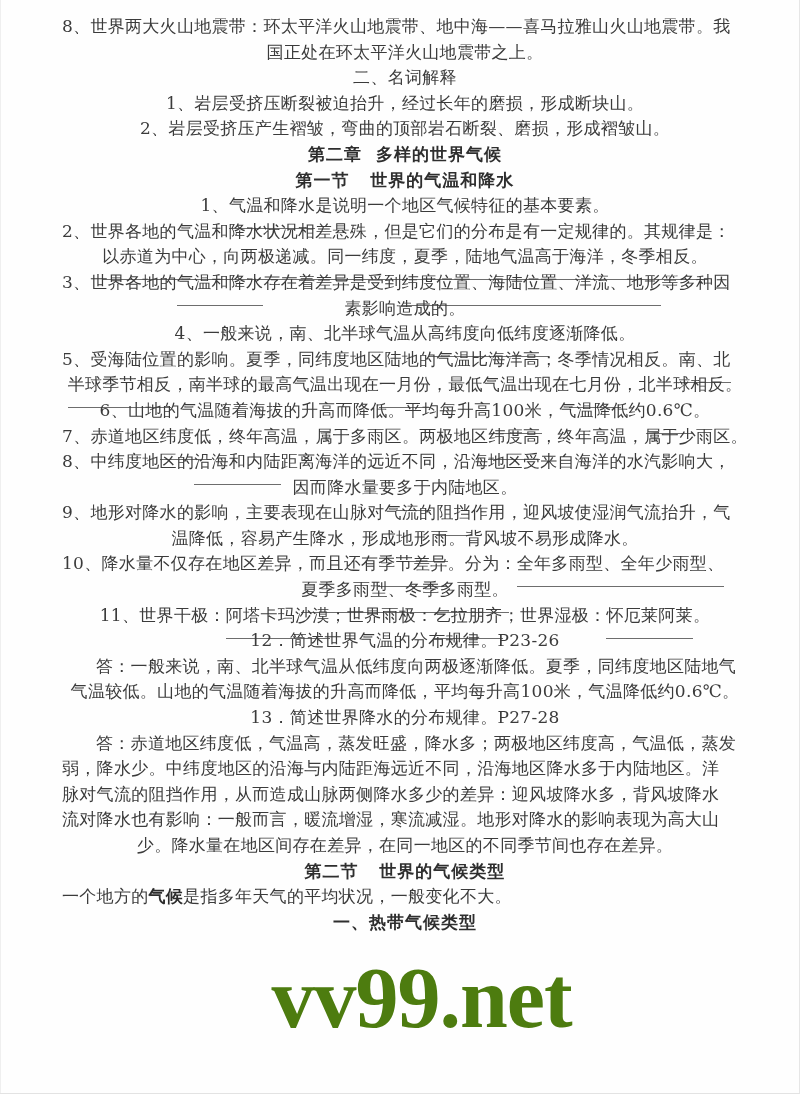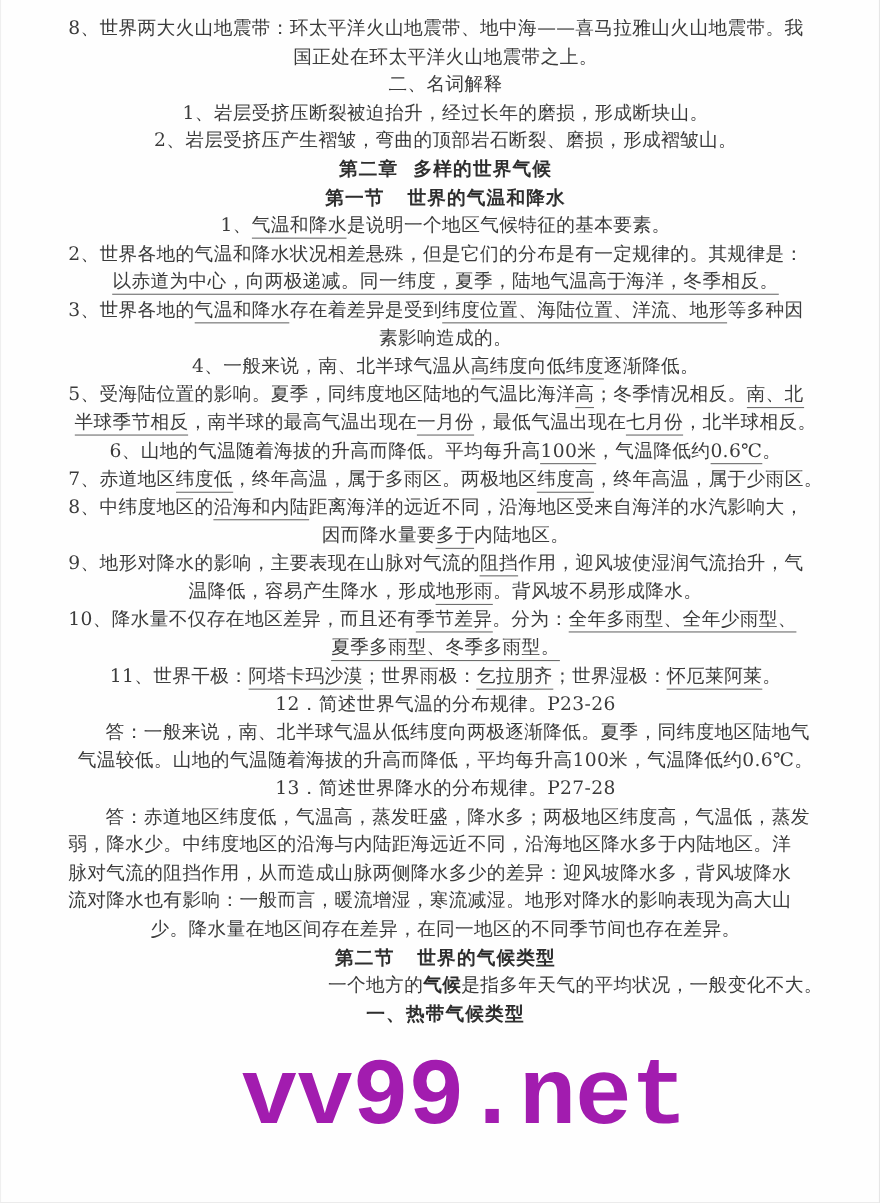--- a/index.html
+++ b/index.html
@@ -26,25 +26,25 @@
     background: #efefef;
   }
 
   
   .watermark {
     position: absolute;
     left: 0;
     right: 0;
     top: 955px;
     text-align: center;
-    font-family: Liberation Mono, monospace;
+    font-family: Liberation Serif, serif;
     font-size: 86px;
     font-weight: 700;
     letter-spacing: -1px;
-    color: #a21caf;
+    color: #4d7c0f;
     line-height: 1;
     user-select: none;
     pointer-events: none;
     z-index: 0;
     padding-left: 44px;
   }
 
   
   .doc {
     position: absolute;
@@ -71,21 +71,21 @@
     font-weight: 700;
     letter-spacing: 1px;
     color: #2e2e2e;
   }
 
   .indent { text-indent: 2em; }
 
   u.ul {
     text-decoration: none;
     border-bottom: 1px solid #6d6d6d;
-    padding-bottom: 1px;
+    padding-bottom: 13px;
   }
   b.bd { font-weight: 700; color: #2c2c2c; }
 
   .blk { margin: 0; padding: 0; }
 </style>
 </head>
 <body>
 
 <div id="page">
 
@@ -166,20 +166,20 @@
         <div class="ln indent">答：赤道地区纬度低，气温高，蒸发旺盛，降水多；两极地区纬度高，气温低，蒸发</div>
         <div class="ln">弱，降水少。中纬度地区的沿海与内陆距海远近不同，沿海地区降水多于内陆地区。洋</div>
         <div class="ln">脉对气流的阻挡作用，从而造成山脉两侧降水多少的差异：迎风坡降水多，背风坡降水</div>
         <div class="ln">流对降水也有影响：一般而言，暖流增湿，寒流减湿。地形对降水的影响表现为高大山</div>
         <div class="ln tight">少。降水量在地区间存在差异，在同一地区的不同季节间也存在差异。</div>
       </div>
       <div class="blk">
         <div class="ln heading tight">第二节   世界的气候类型</div>
       </div>
       <div class="blk">
-        <div class="ln tight" style="text-align: right;"><span>一个地方的</span><b class="bd">气候</b><span>是指多年天气的平均状况，一般变化不大。</span></div>
+        <div class="ln tight" style="text-align: left; font-family: Liberation Serif, serif;"><span>一个地方的</span><b class="bd">气候</b><span>是指多年天气的平均状况，一般变化不大。</span></div>
       </div>
       <div class="blk">
         <div class="ln heading tight">一、热带气候类型</div>
       </div>
     </div>
 
 </div>
 
 </body></html>

